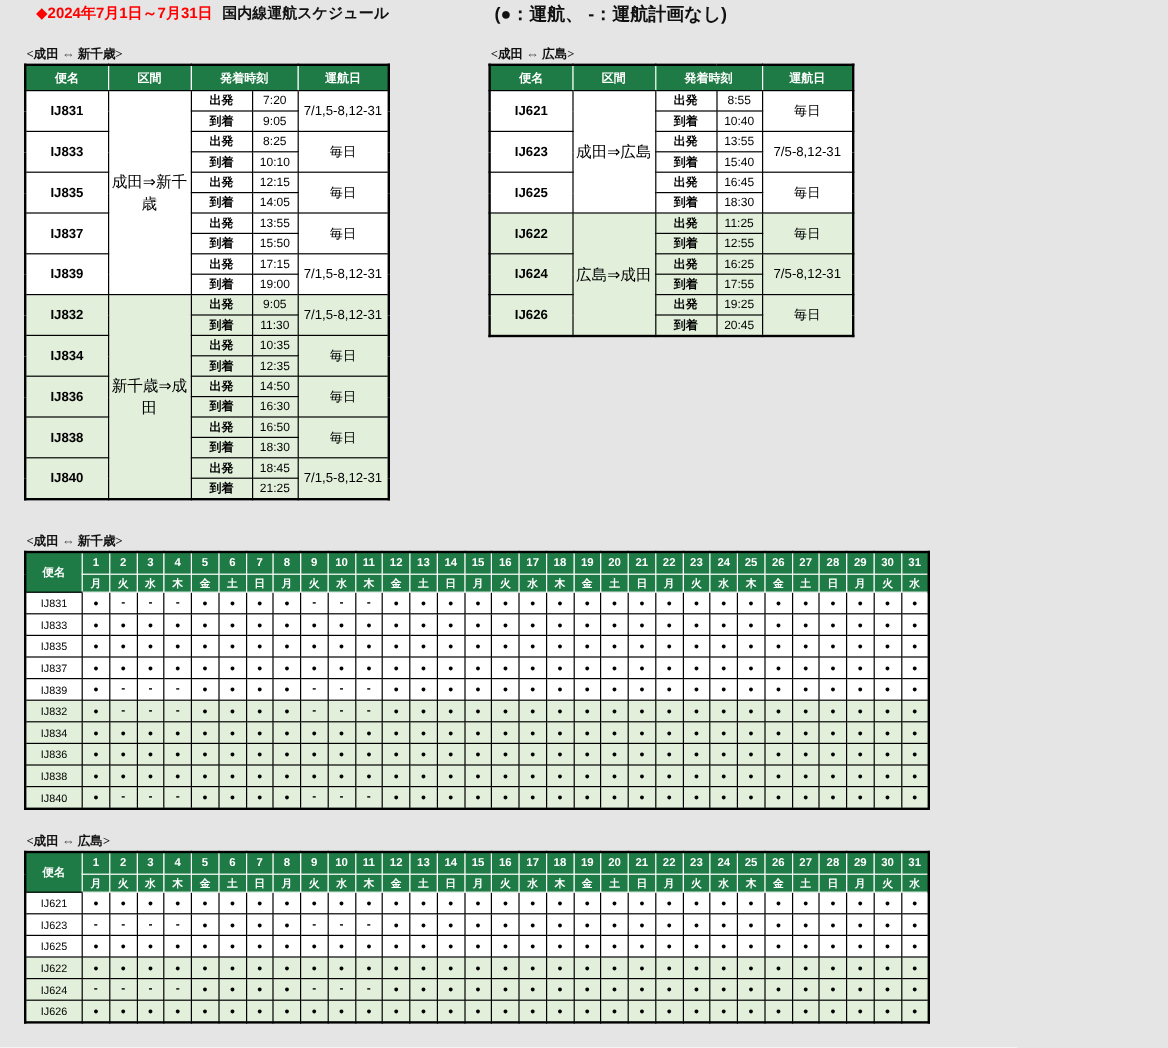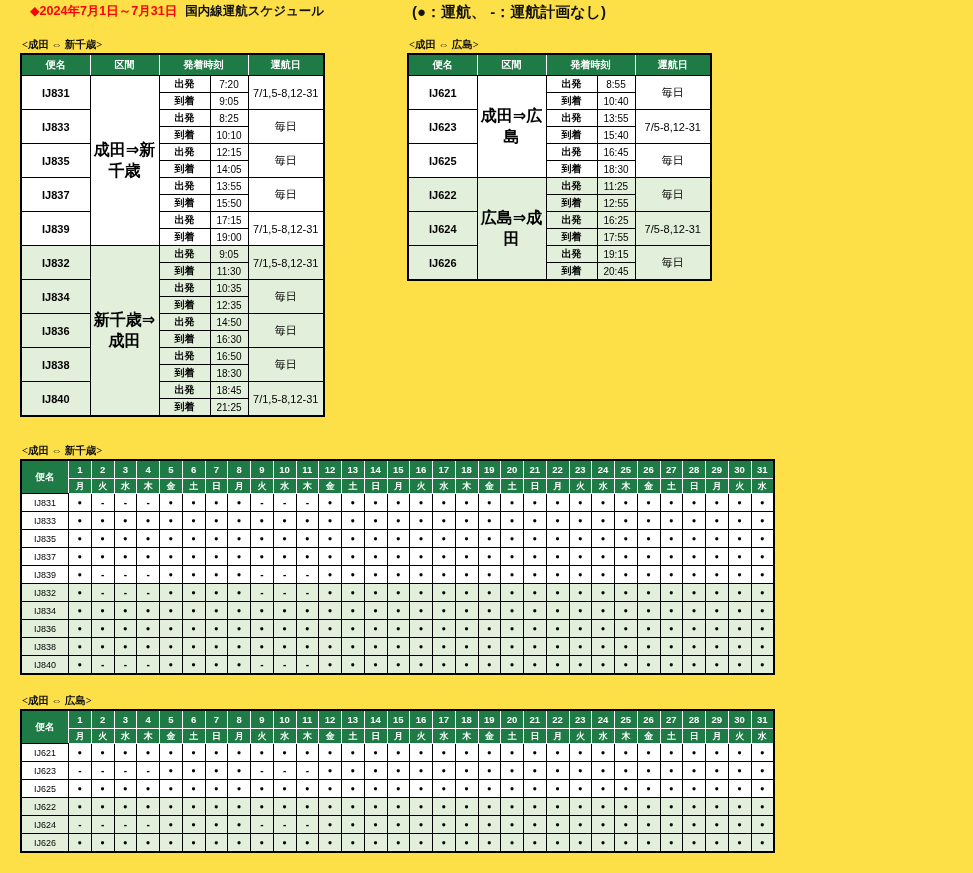--- a/index.html
+++ b/index.html
@@ -1,17 +1,17 @@
 <!DOCTYPE html>
 <html><head>
 <meta charset="utf-8">
 <style>
   html,body{margin:0;padding:0;background:#fff;}
   #stage{
-    position:relative;width:973px;height:873px;background:#fde047;overflow:hidden;
+    position:relative;width:973px;height:873px;background:#e5e5e5;overflow:hidden;
     font-family:"Liberation Sans","DejaVu Sans",sans-serif;color:#000;
   }
   .abs{position:absolute;}
 
   
   #doc-header{top:3px;left:30px;font-size:12.5px;font-weight:bold;white-space:nowrap;}
   #doc-header .red{color:#f00;}
   #doc-header .blk{color:#111;margin-left:8px;}
   #legend{top:3px;left:412px;font-size:15px;font-weight:bold;color:#111;white-space:nowrap;}
 
@@ -22,21 +22,21 @@
   table.sched{border-collapse:collapse;table-layout:fixed;border:2px solid #000;background:#fff;}
   table.sched th{
     background:#1e7b45;color:#fff;font-size:10px;font-weight:bold;
     height:20px;border:1px solid #fff;border-bottom:1px solid #000;padding:0;
   }
   table.sched td{
     border:1px solid #000;text-align:center;vertical-align:middle;
     font-size:10px;height:16px;padding:0 1px;background:#fff;
   }
   table.sched td.no{font-weight:bold;font-size:11px;}
-  table.sched td.sec{font-weight:bold;font-size:16px;}
+  table.sched td.sec{font-weight:normal;font-size:13px;}
   table.sched td.lbl{font-weight:bold;margin-left:32px;}
   table.sched td.days{font-size:11px;}
   table.sched tr.band td{background:#e2efda;}
 
   
   table.cal{border-collapse:collapse;table-layout:fixed;width:755px;border:2px solid #000;background:#fff;}
   table.cal th{
     background:#1e7b45;color:#fff;border:1px solid #fff;
     font-size:9.5px;font-weight:bold;padding:0;height:17px;
   }
@@ -256,21 +256,21 @@
               <td class="tm">16:25</td>
               <td class="days" rowspan="2">7/5-8,12-31</td>
             </tr>
             <tr class="band">
               <td class="lbl">到着</td>
               <td class="tm">17:55</td>
             </tr>
             <tr class="band">
               <td class="no" rowspan="2">IJ626</td>
               <td class="lbl">出発</td>
-              <td class="tm">19:15</td>
+              <td class="tm">19:25</td>
               <td class="days" rowspan="2">毎日</td>
             </tr>
             <tr class="band">
               <td class="lbl">到着</td>
               <td class="tm">20:45</td>
             </tr>
           </tbody>
         </table>
       </div>
   </div>

